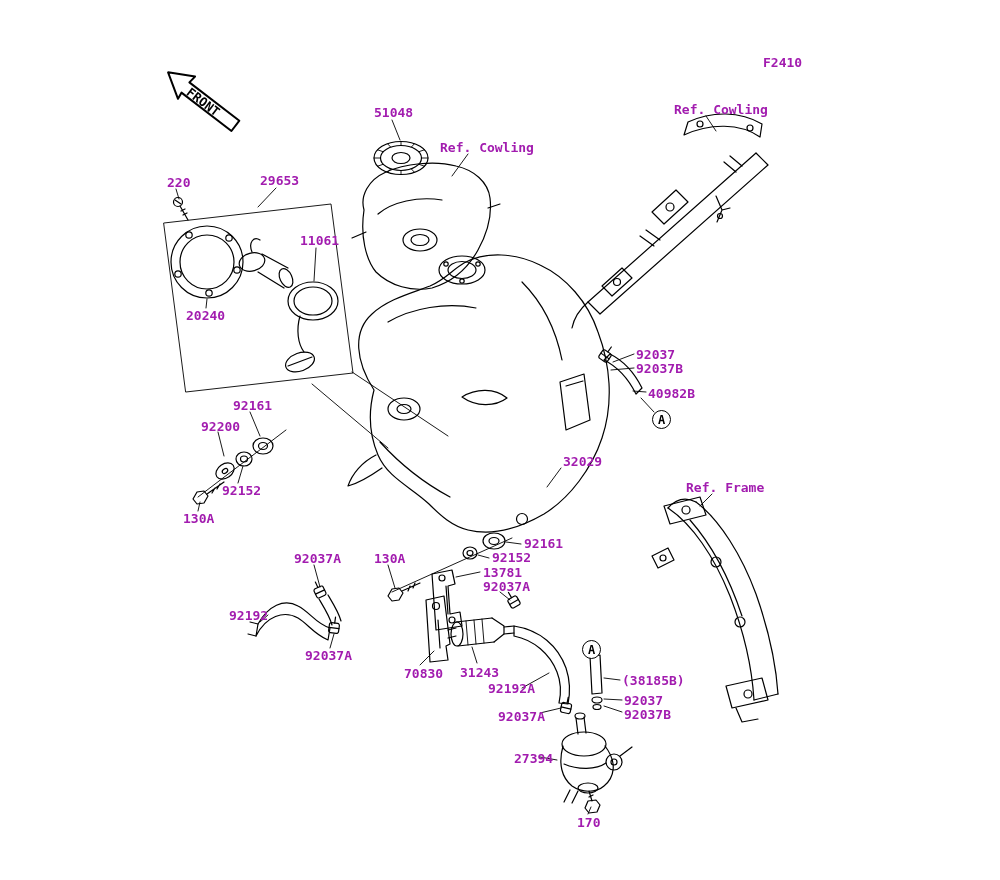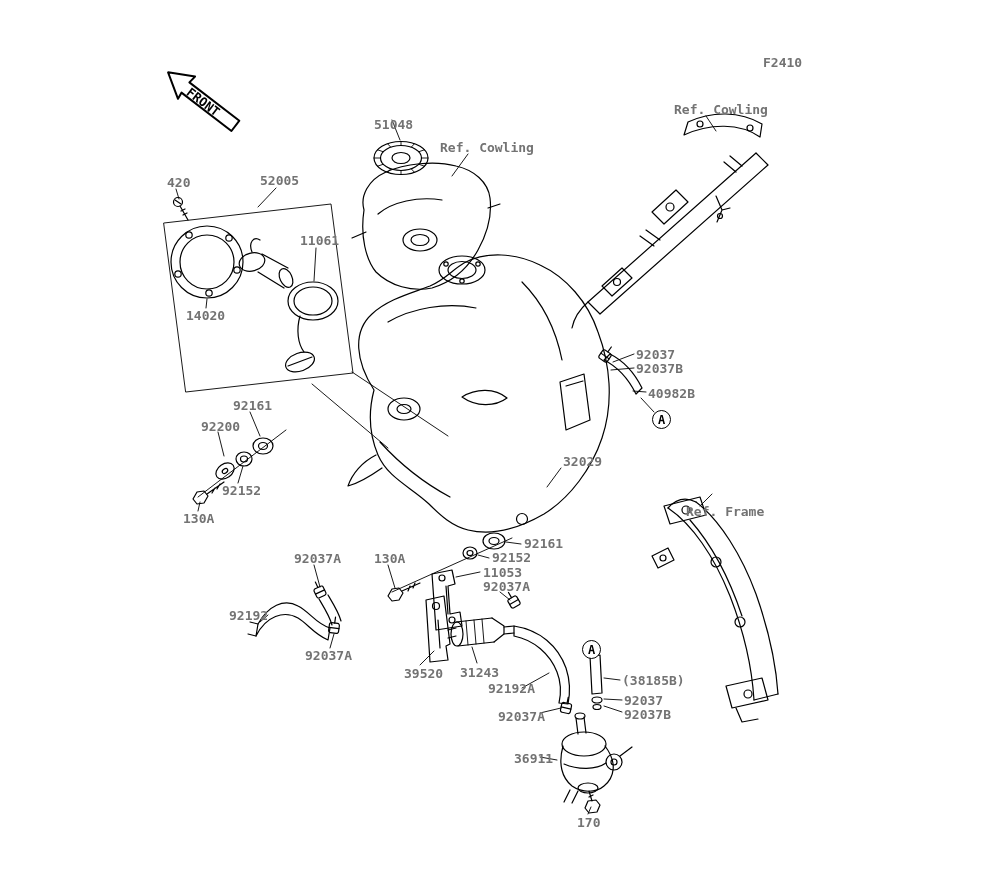--- a/index.html
+++ b/index.html
@@ -9,21 +9,21 @@
     background:#ffffff;
     font-family:"DejaVu Sans Mono", monospace;
     overflow:hidden;
   }
   svg{position:absolute;left:0;top:0;}
   svg *{stroke:#000;fill:none;stroke-width:1.2;stroke-linecap:round;stroke-linejoin:round;}
   svg .thin{stroke-width:0.9;}
   .lbl{
     position:absolute;
     font:700 13px "DejaVu Sans Mono", monospace;
-    color:#737373;
+    color:#a21caf;
     white-space:nowrap;
     line-height:14px;
   }
   .marker{
     position:absolute;
     width:19px;height:19px;
     border:1.6px solid #000;
     border-radius:50%;
     display:flex;align-items:center;justify-content:center;
     font:700 12px "DejaVu Sans Mono", monospace;
@@ -261,50 +261,50 @@
         M 622,700 L 604,699
         M 622,712 L 604,706
         M 540,713 L 561,708
         M 540,757 L 557,760
         M 588,814 L 591,807
         M 654,412 L 641,398"></path>
     </g>
   </svg>
 
   <div class="lbl" style="left:763px;top:56px">F2410</div>
-  <div class="lbl" style="left:374px;top:118px">51048</div>
+  <div class="lbl" style="left:374px;top:106px">51048</div>
   <div class="lbl" style="left:440px;top:141px">Ref. Cowling</div>
   <div class="lbl" style="left:674px;top:103px">Ref. Cowling</div>
-  <div class="lbl" style="left:167px;top:176px">420</div>
-  <div class="lbl" style="left:260px;top:174px">52005</div>
+  <div class="lbl" style="left:167px;top:176px">220</div>
+  <div class="lbl" style="left:260px;top:174px">29653</div>
   <div class="lbl" style="left:300px;top:234px">11061</div>
-  <div class="lbl" style="left:186px;top:309px">14020</div>
+  <div class="lbl" style="left:186px;top:309px">20240</div>
   <div class="lbl" style="left:636px;top:348px">92037</div>
   <div class="lbl" style="left:636px;top:362px">92037B</div>
   <div class="lbl" style="left:648px;top:387px">40982B</div>
   <div class="lbl" style="left:233px;top:399px">92161</div>
   <div class="lbl" style="left:201px;top:420px">92200</div>
   <div class="lbl" style="left:563px;top:455px">32029</div>
   <div class="lbl" style="left:222px;top:484px">92152</div>
   <div class="lbl" style="left:183px;top:512px">130A</div>
-  <div class="lbl" style="left:686px;top:505px">Ref. Frame</div>
+  <div class="lbl" style="left:686px;top:481px">Ref. Frame</div>
   <div class="lbl" style="left:524px;top:537px">92161</div>
   <div class="lbl" style="left:492px;top:551px">92152</div>
   <div class="lbl" style="left:294px;top:552px">92037A</div>
   <div class="lbl" style="left:374px;top:552px">130A</div>
-  <div class="lbl" style="left:483px;top:566px">11053</div>
+  <div class="lbl" style="left:483px;top:566px">13781</div>
   <div class="lbl" style="left:483px;top:580px">92037A</div>
   <div class="lbl" style="left:229px;top:609px">92192</div>
   <div class="lbl" style="left:305px;top:649px">92037A</div>
-  <div class="lbl" style="left:404px;top:667px">39520</div>
+  <div class="lbl" style="left:404px;top:667px">70830</div>
   <div class="lbl" style="left:460px;top:666px">31243</div>
   <div class="lbl" style="left:488px;top:682px">92192A</div>
   <div class="lbl" style="left:622px;top:674px">(38185B)</div>
   <div class="lbl" style="left:624px;top:694px">92037</div>
   <div class="lbl" style="left:624px;top:708px">92037B</div>
   <div class="lbl" style="left:498px;top:710px">92037A</div>
-  <div class="lbl" style="left:514px;top:752px">36911</div>
+  <div class="lbl" style="left:514px;top:752px">27394</div>
   <div class="lbl" style="left:577px;top:816px">170</div>
 
   <div class="marker" style="left:652px;top:410px">A</div>
   <div class="marker" style="left:582px;top:640px">A</div>
 
 </div>
 
 </body></html>

